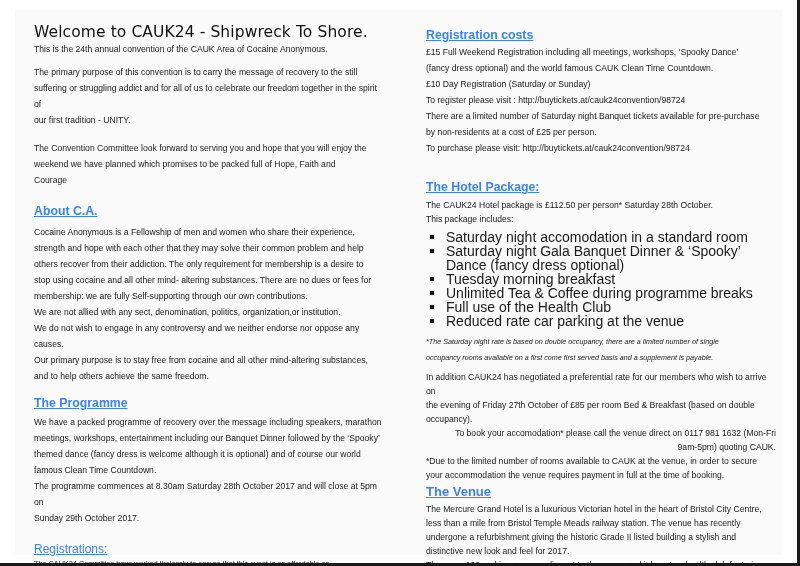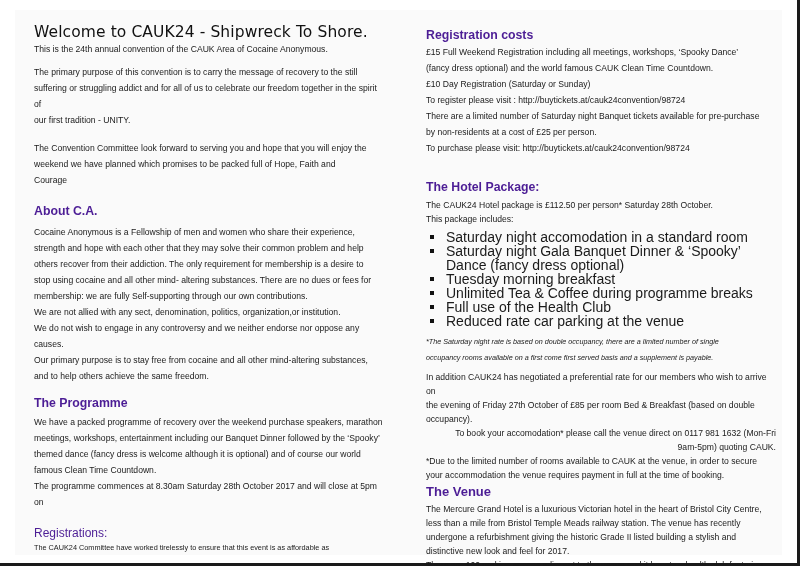--- a/index.html
+++ b/index.html
@@ -16,21 +16,21 @@
 
   .col { position: absolute; }
   .left { left: 34px; top: 22px; width: 350px; }
   .right { left: 426px; top: 26px; width: 350px; }
 
   .title {
     font-family: "DejaVu Sans", sans-serif; font-size: 15.5px; font-weight: normal;
     letter-spacing: 0.1px; margin: 0; line-height: 20px; color: #111;
   }
   p { margin: 0; font-size: 8.6px; line-height: 16px; }
-  h2 { margin: 0; font-size: 12.3px; font-weight: bold; line-height: 18px; color: #4c1d95; }
+  h2 { margin: 0; font-size: 12.3px; font-weight: bold; line-height: 18px; color: #3b82f6; text-decoration: underline; }
   h2.plain { font-weight: normal; font-size: 12px; }
   .small p { font-size: 7.3px; line-height: 16.5px; }
   .italic p { font-style: italic; font-size: 7.2px; line-height: 16px; }
   ul.bullets { list-style: none; margin: 2px 0 0 0; padding: 0; }
   ul.bullets li { font-size: 14px; line-height: 14px; position: relative; padding-left: 20px; }
   ul.bullets li .bullet {
     position: absolute; left: 4px; top: 5px; width: 4px; height: 4px; background: #111;
   }
 </style>
 </head>
@@ -66,25 +66,26 @@
     <p>membership: we are fully Self-supporting through our own contributions.</p>
     <p>We are not allied with any sect, denomination, politics, organization,or institution.</p>
     <p>We do not wish to engage in any controversy and we neither endorse nor oppose any causes.</p>
     <p>Our primary purpose is to stay free from cocaine and all other mind-altering substances,</p>
     <p>and to help others achieve the same freedom.</p>
   </section>
 
   <div style="height:10px"></div>
   <section>
     <h2 style="margin-bottom:2px;">The Programme</h2>
-    <p>We have a packed programme of recovery over the weekend purchase speakers, marathon</p>
+    <p>We have a packed programme of recovery over the message including speakers, marathon</p>
     <p>meetings, workshops, entertainment including our Banquet Dinner followed by the ‘Spooky’</p>
     <p>themed dance (fancy dress is welcome although it is optional) and of course our world</p>
     <p>famous Clean Time Countdown.</p>
     <p>The programme commences at 8.30am Saturday 28th October 2017 and will close at 5pm on</p>
+    <p>Sunday 29th October 2017.</p>
   </section>
 
   <div style="height:16px"></div>
   <section class="small">
     <h2 class="plain" style="line-height:14px;">Registrations:</h2>
     <p>The CAUK24 Committee have worked tirelessly to ensure that this event is as affordable as</p>
 
   </section>
 </div>
 

